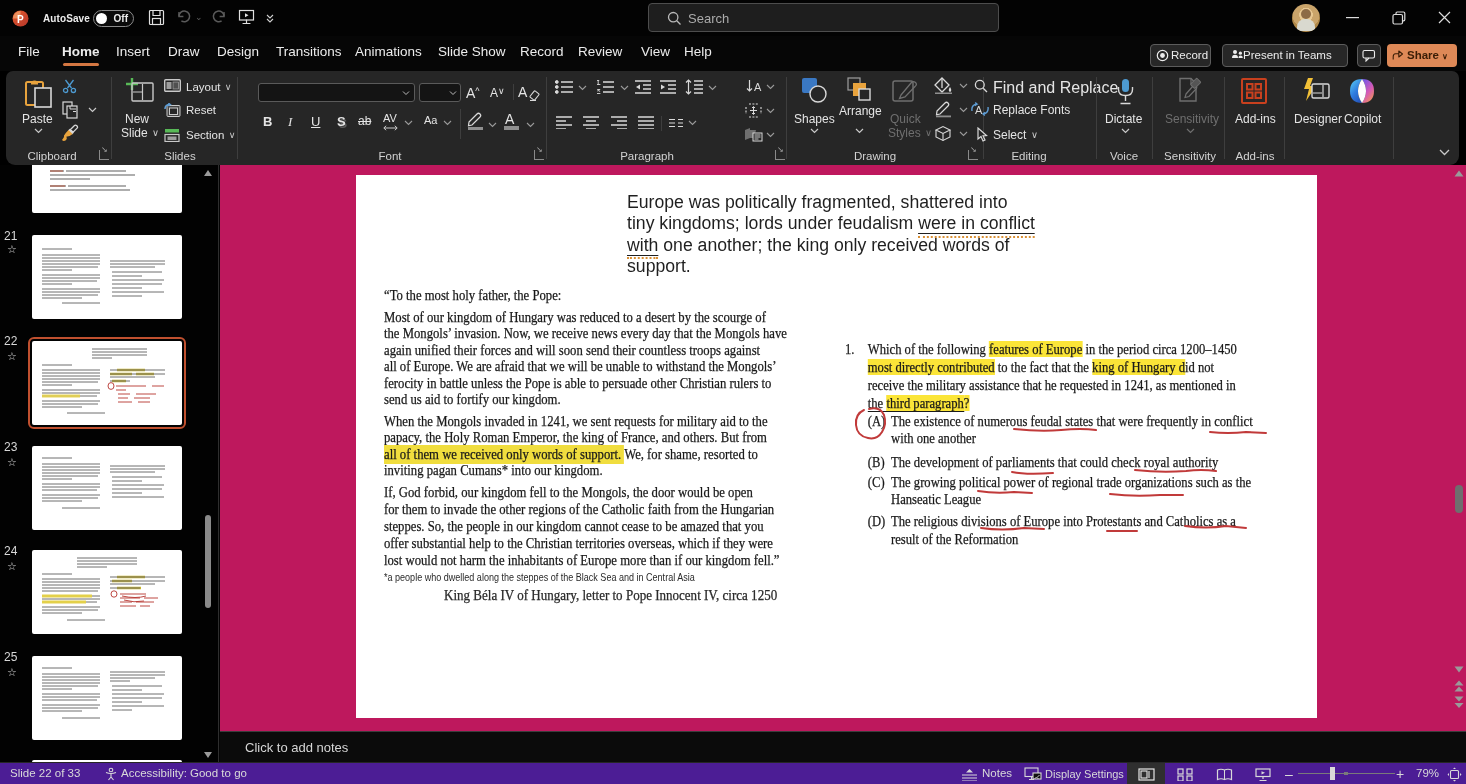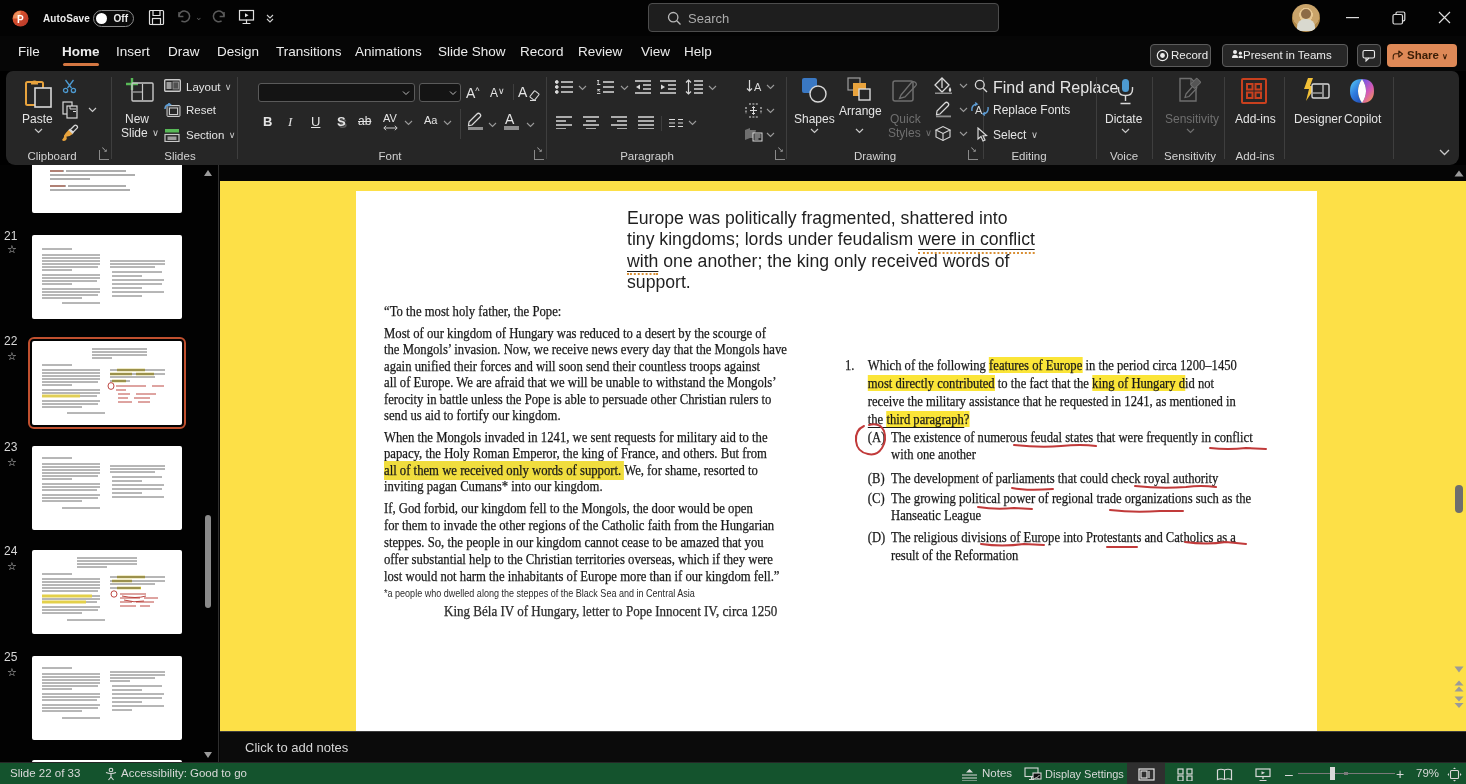--- a/index.html
+++ b/index.html
@@ -48,29 +48,29 @@
 
 #mainarea { position:absolute; left:0; top:165px; width:1466px; height:597px; background:#050505; }
 #thumbs { position:absolute; left:0; top:0; width:219px; height:597px; background:#020202; border-right:1px solid #2e2e2e; overflow:hidden; }
 .thumbnum { position:absolute; left:4px; font-size:12px; color:#d8d8d8; }
 .thumbstar { position:absolute; left:7px; font-size:11px; color:#cfcfcf; }
 .thumb { position:absolute; left:32px; width:150px; height:84px; background:#fff; border-radius:2px; }
 .thumb.sel { outline:2px solid #c0502f; outline-offset:2px; }
 #thumbscroll { position:absolute; left:203px; top:0; width:10px; height:597px; }
 #thumbscroll .tk { position:absolute; left:2px; top:350px; width:6px; height:93px; background:#8a8a8a; border-radius:3px; }
 
-#canvas { position:absolute; left:220px; top:16px; width:1246px; height:566px; background:#fde047; }
+#canvas { position:absolute; left:220px; top:0; width:1246px; height:566px; background:#be185d; }
 #slide { position:absolute; left:136px; top:10px; width:961px; height:543px; background:#fff; }
 #vscroll { position:absolute; left:1452px; top:0; width:14px; height:566px; }
 #vscroll .tk { position:absolute; left:3px; top:320px; width:8px; height:28px; background:#6e6e6e; border-radius:4px; }
 #notesbar { position:absolute; left:220px; top:566px; width:1246px; height:31px; background:#0b0b0b; border-top:1px solid #3c3c3c; }
 #notesbar .t { position:absolute; left:25px; top:8px; font-size:13px; color:#d6d6d6; }
 
 
-#statusbar { position:absolute; left:0; top:762px; width:1466px; height:22px; background:#14532d; border-top:1px solid #262626; color:#d9d9d9; font-size:11.5px; }
+#statusbar { position:absolute; left:0; top:762px; width:1466px; height:22px; background:#4c1d95; border-top:1px solid #262626; color:#d9d9d9; font-size:11.5px; }
 #statusbar .item { position:absolute; top:4px; }
 
 
 .ser { font-family:"Liberation Serif", serif; color:#191919; -webkit-text-stroke:0.25px #191919; }
 .condense { transform-origin:0 0; }
 .hl { background:#fbe538; }
 .hlb { background:#f0dd3e; box-shadow:0 2px 0 #f0dd3e, 0 -1px 0 #f0dd3e; }
 .ln { position:absolute; left:0; }
 .tu { border-bottom:1.5px solid #1f1f1f; position:relative; }
 .sp::after { content:""; position:absolute; left:0; right:0; bottom:-4.5px; border-bottom:2px dotted #d98f33; }

